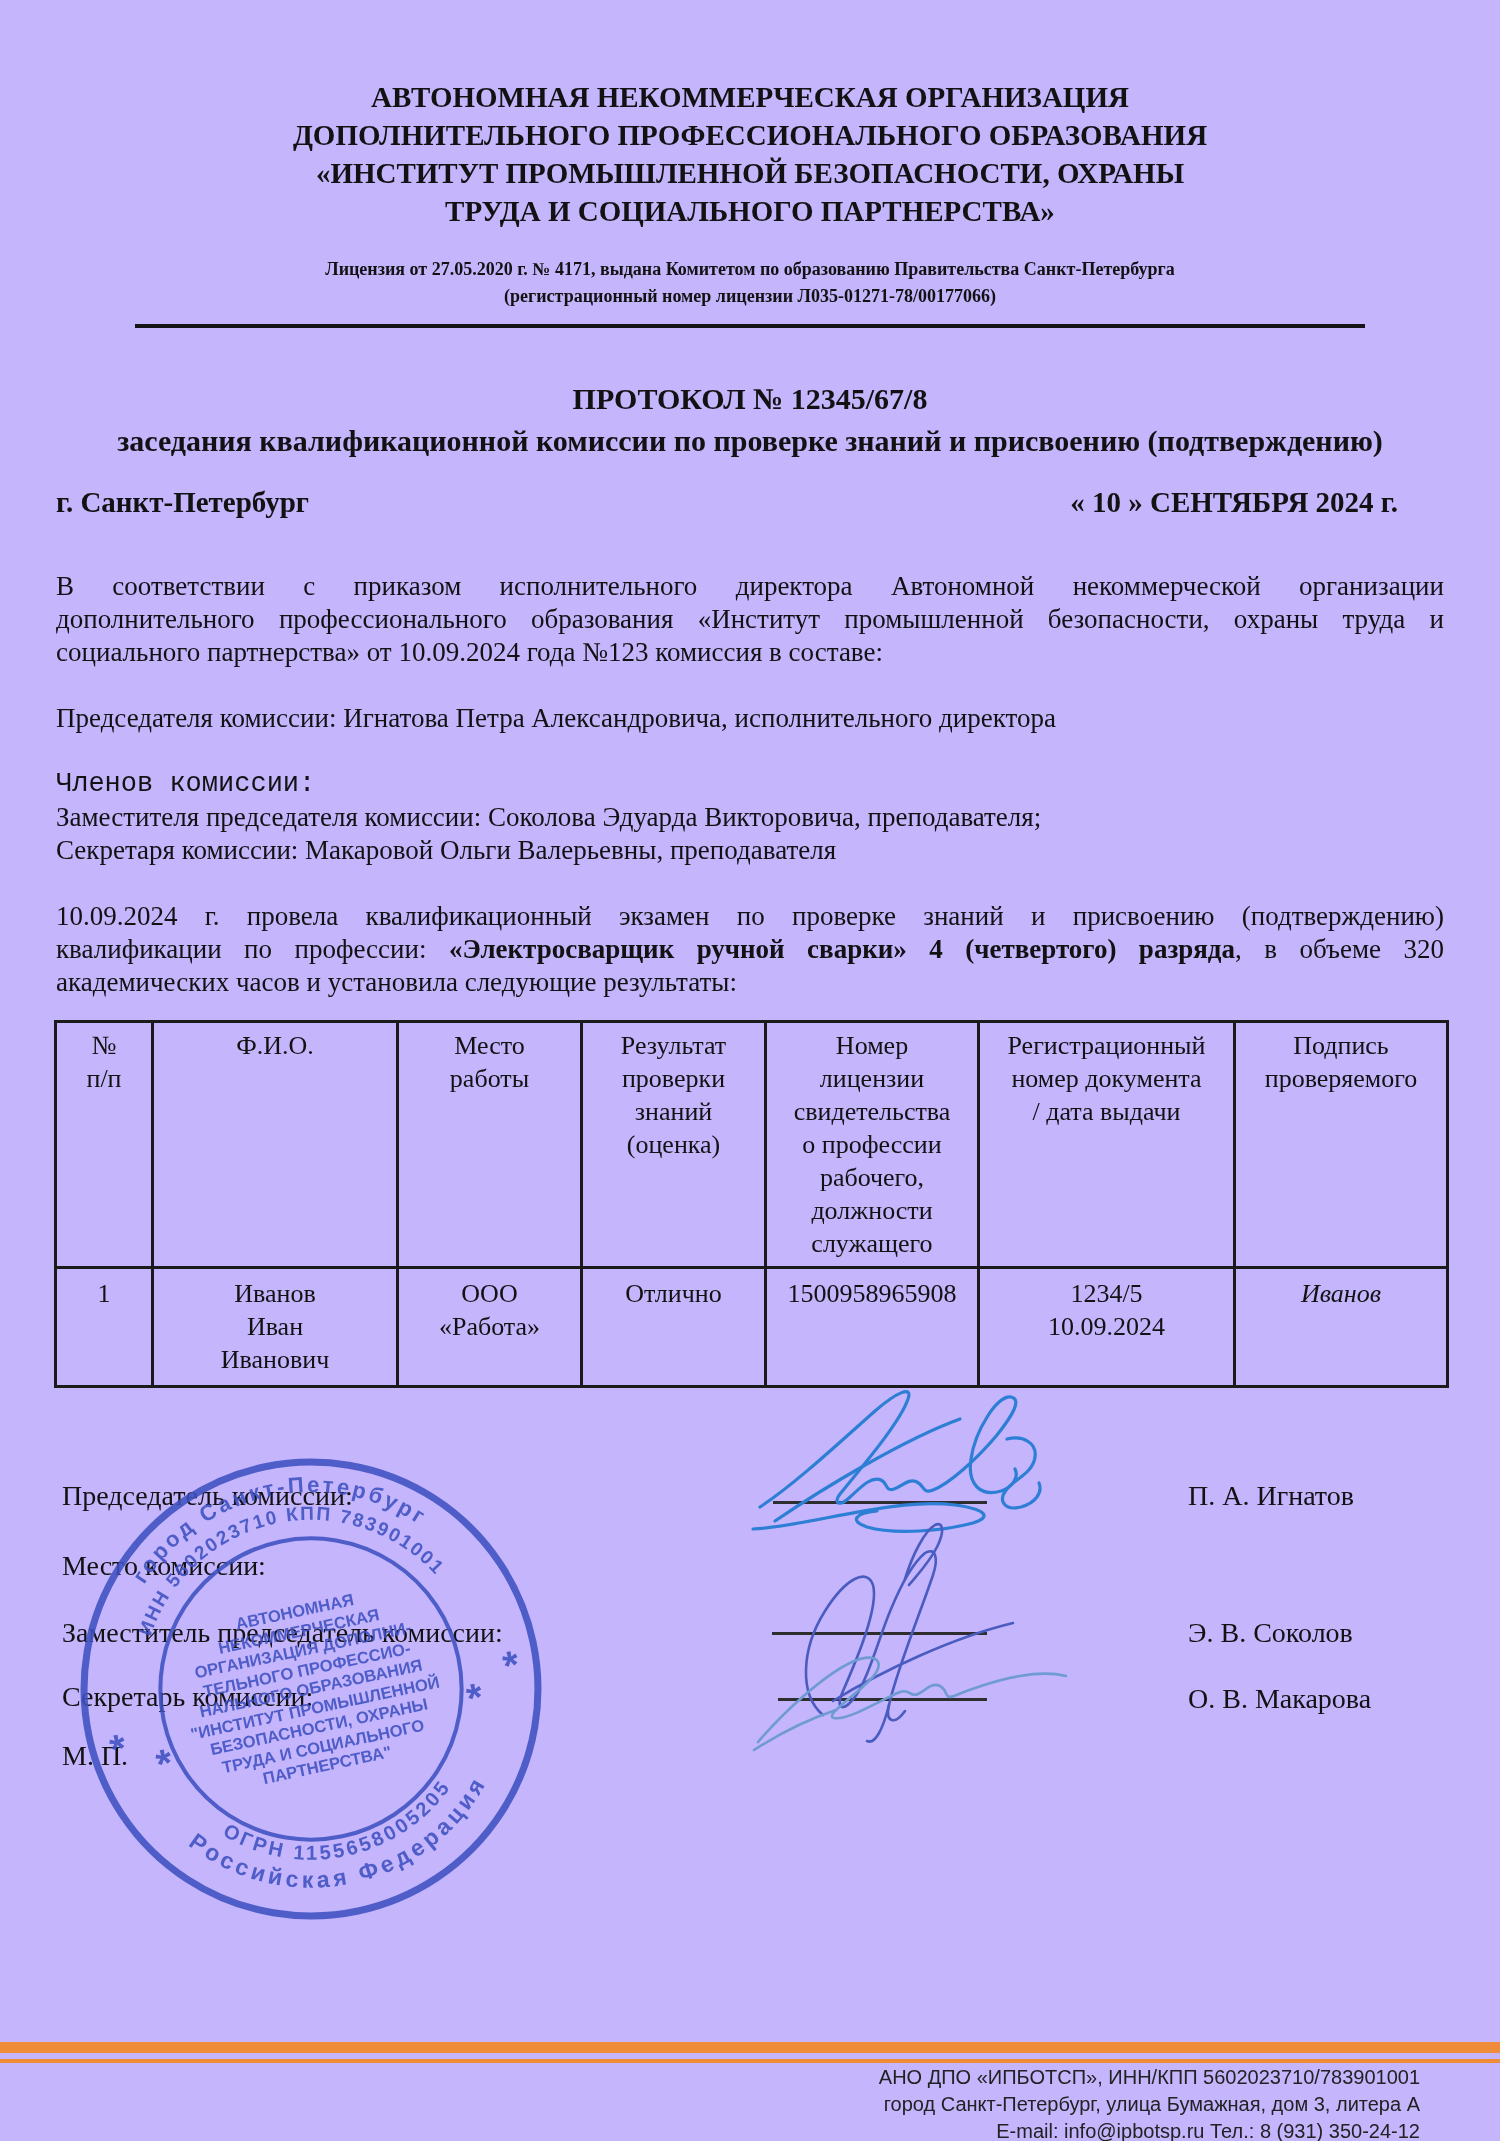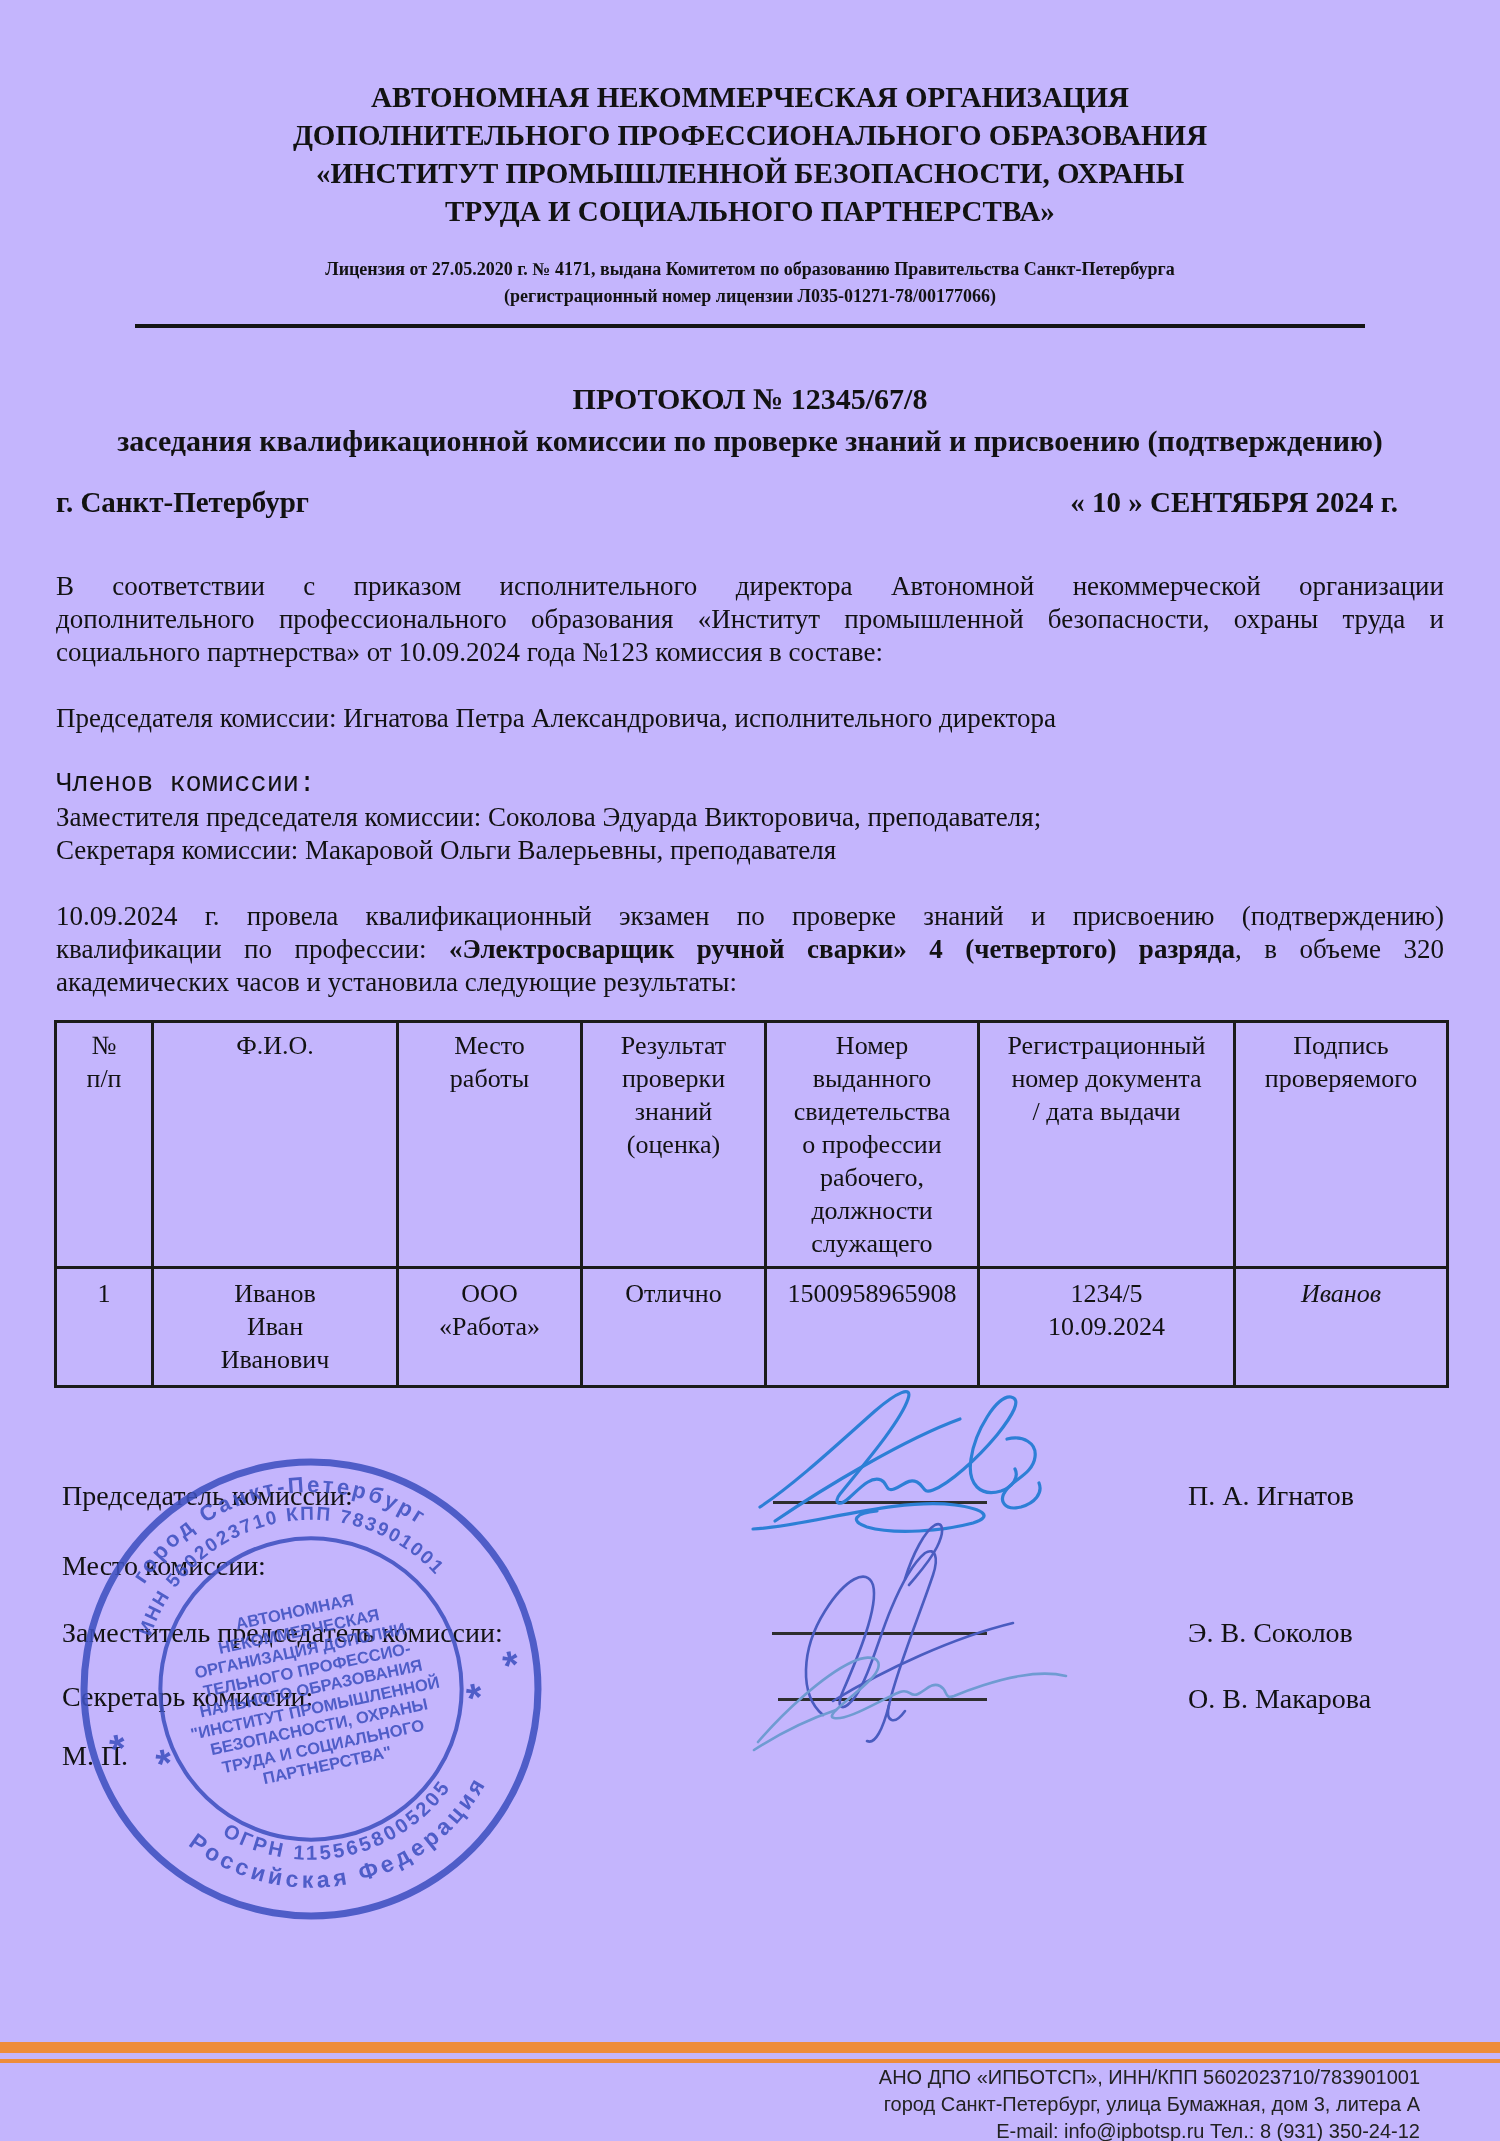--- a/index.html
+++ b/index.html
@@ -131,21 +131,21 @@
         <th>№
 п/п</th>
         <th>Ф.И.О.</th>
         <th>Место
 работы</th>
         <th>Результат
 проверки
 знаний
 (оценка)</th>
         <th>Номер
-выданного
+лицензии
 свидетельства
 о профессии
 рабочего,
 должности
 служащего</th>
         <th>Регистрационный
 номер документа
 / дата выдачи</th>
         <th>Подпись
 проверяемого</th>

